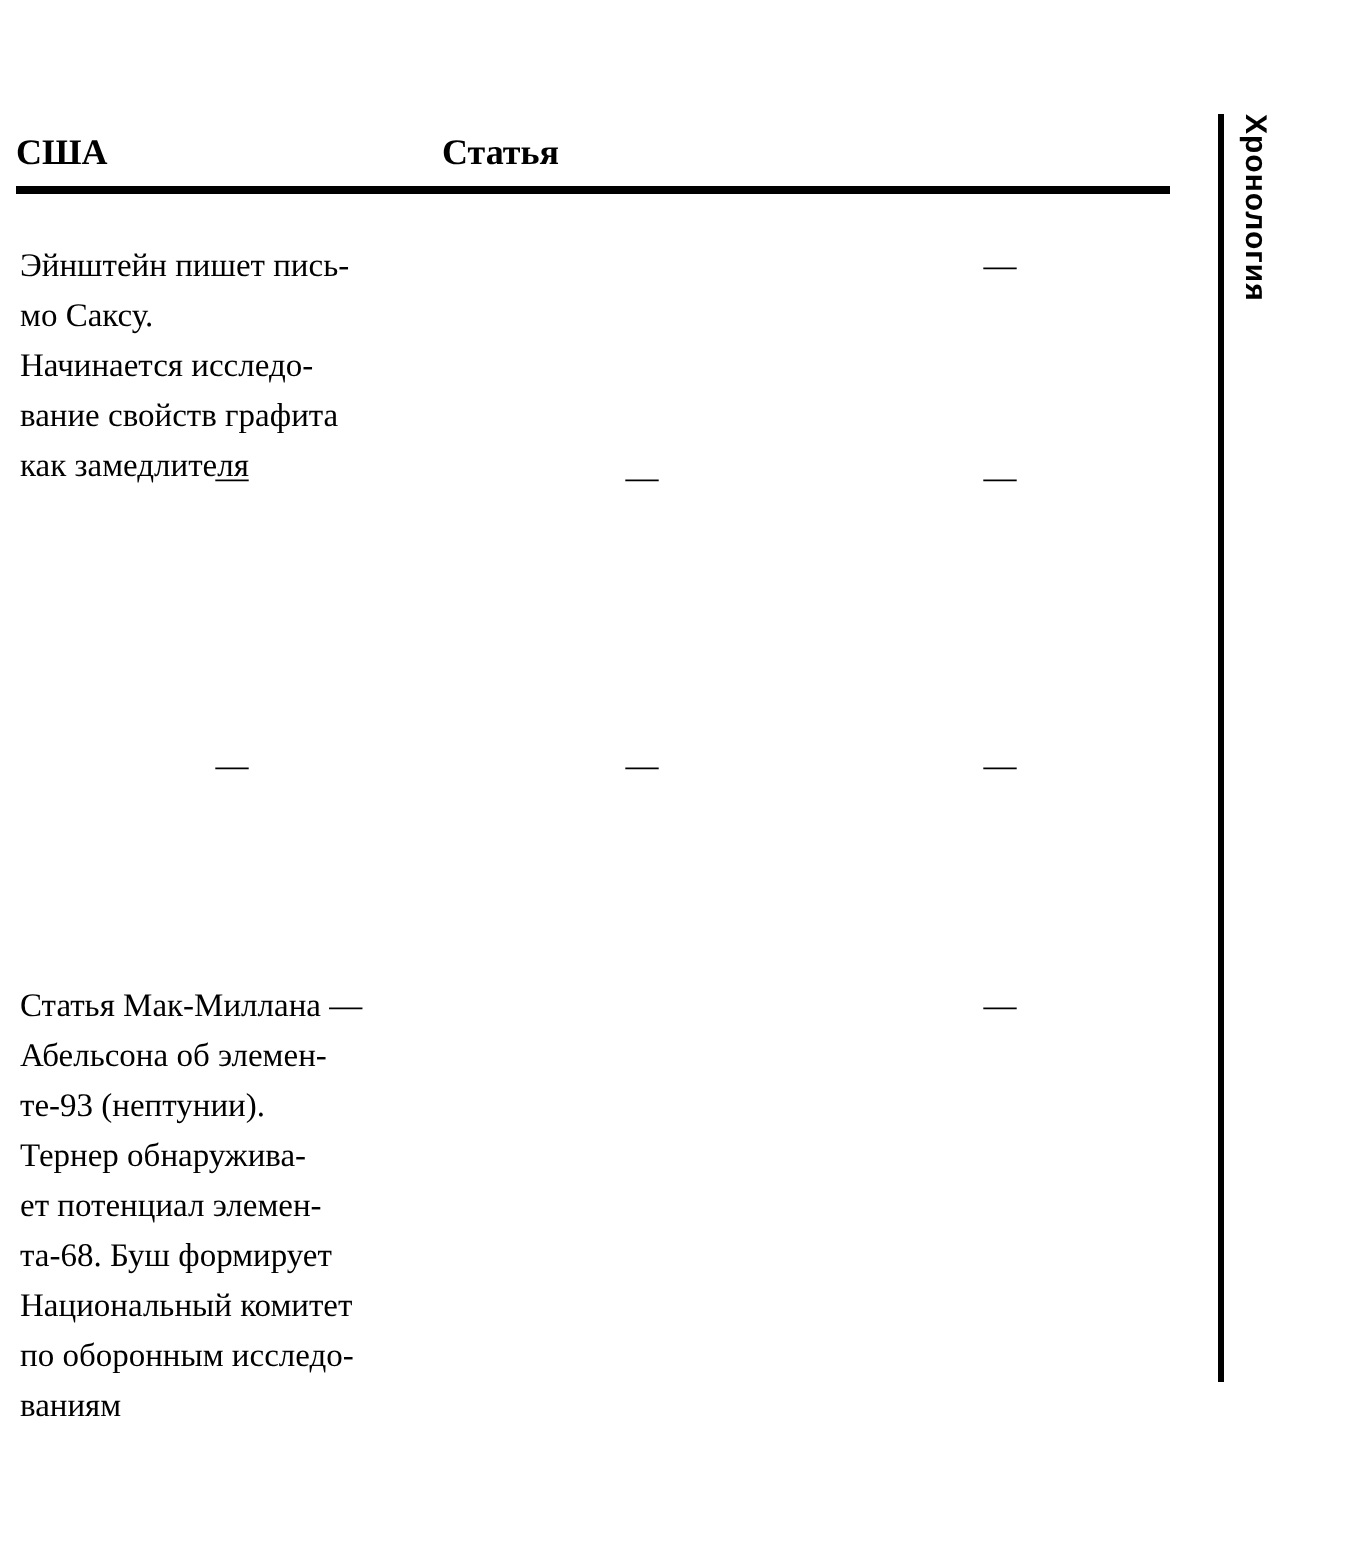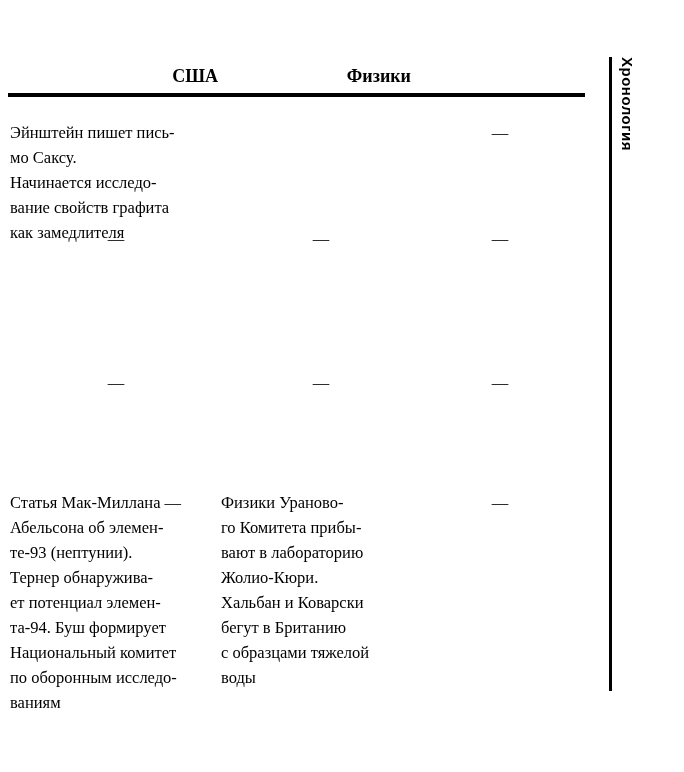--- a/index.html
+++ b/index.html
@@ -64,21 +64,21 @@
     width: 600px;
     height: 26px;
   }
   .th {
     position: absolute;
     top: 0;
     font-size: 18px;
     font-weight: 700;
     line-height: 24px;
     white-space: nowrap;
-    text-align: right;
+    text-align: left;
   }
   .th-usa    { left: 8px;   width: 210px; }
   .th-france { left: 221px; width: 190px; }
   .th-ussr   { left: 420px; width: 160px; }
 
   .header-rule {
     position: absolute;
     left: 8px;
     top: 93px;
     width: 577px;
@@ -115,21 +115,21 @@
 </style>
 </head>
 <body>
 
 <div class="page">
 
   <div class="table">
 
     <div class="thead">
       <div class="th th-usa">США</div>
-      <div class="th th-france">Физики</div>
+      <div class="th th-france">Статья</div>
     </div>
 
     <div class="header-rule"></div>
 
     <div class="cell col-usa row1">Эйнштейн пишет пись-
 мо Саксу.
 Начинается исследо-
 вание свойств графита
 как замедлителя</div>
     <div class="dash col-ussr row1">—</div>
@@ -140,32 +140,24 @@
 
     <div class="dash col-usa row3">—</div>
     <div class="dash col-france row3">—</div>
     <div class="dash col-ussr row3">—</div>
 
     <div class="cell col-usa row4">Статья Мак-Миллана —
 Абельсона об элемен-
 те-93 (нептунии).
 Тернер обнаружива-
 ет потенциал элемен-
-та-94. Буш формирует
+та-68. Буш формирует
 Национальный комитет
 по оборонным исследо-
 ваниям</div>
-    <div class="cell col-france row4">Физики Ураново-
-го Комитета прибы-
-вают в лабораторию
-Жолио-Кюри.
-Хальбан и Коварски
-бегут в Британию
-с образцами тяжелой
-воды</div>
     <div class="dash col-ussr row4">—</div>
 
   </div>
 
   <div class="running-head-rule"></div>
   <div class="running-head">Хронология</div>
 
 </div>
 
 </body></html>

